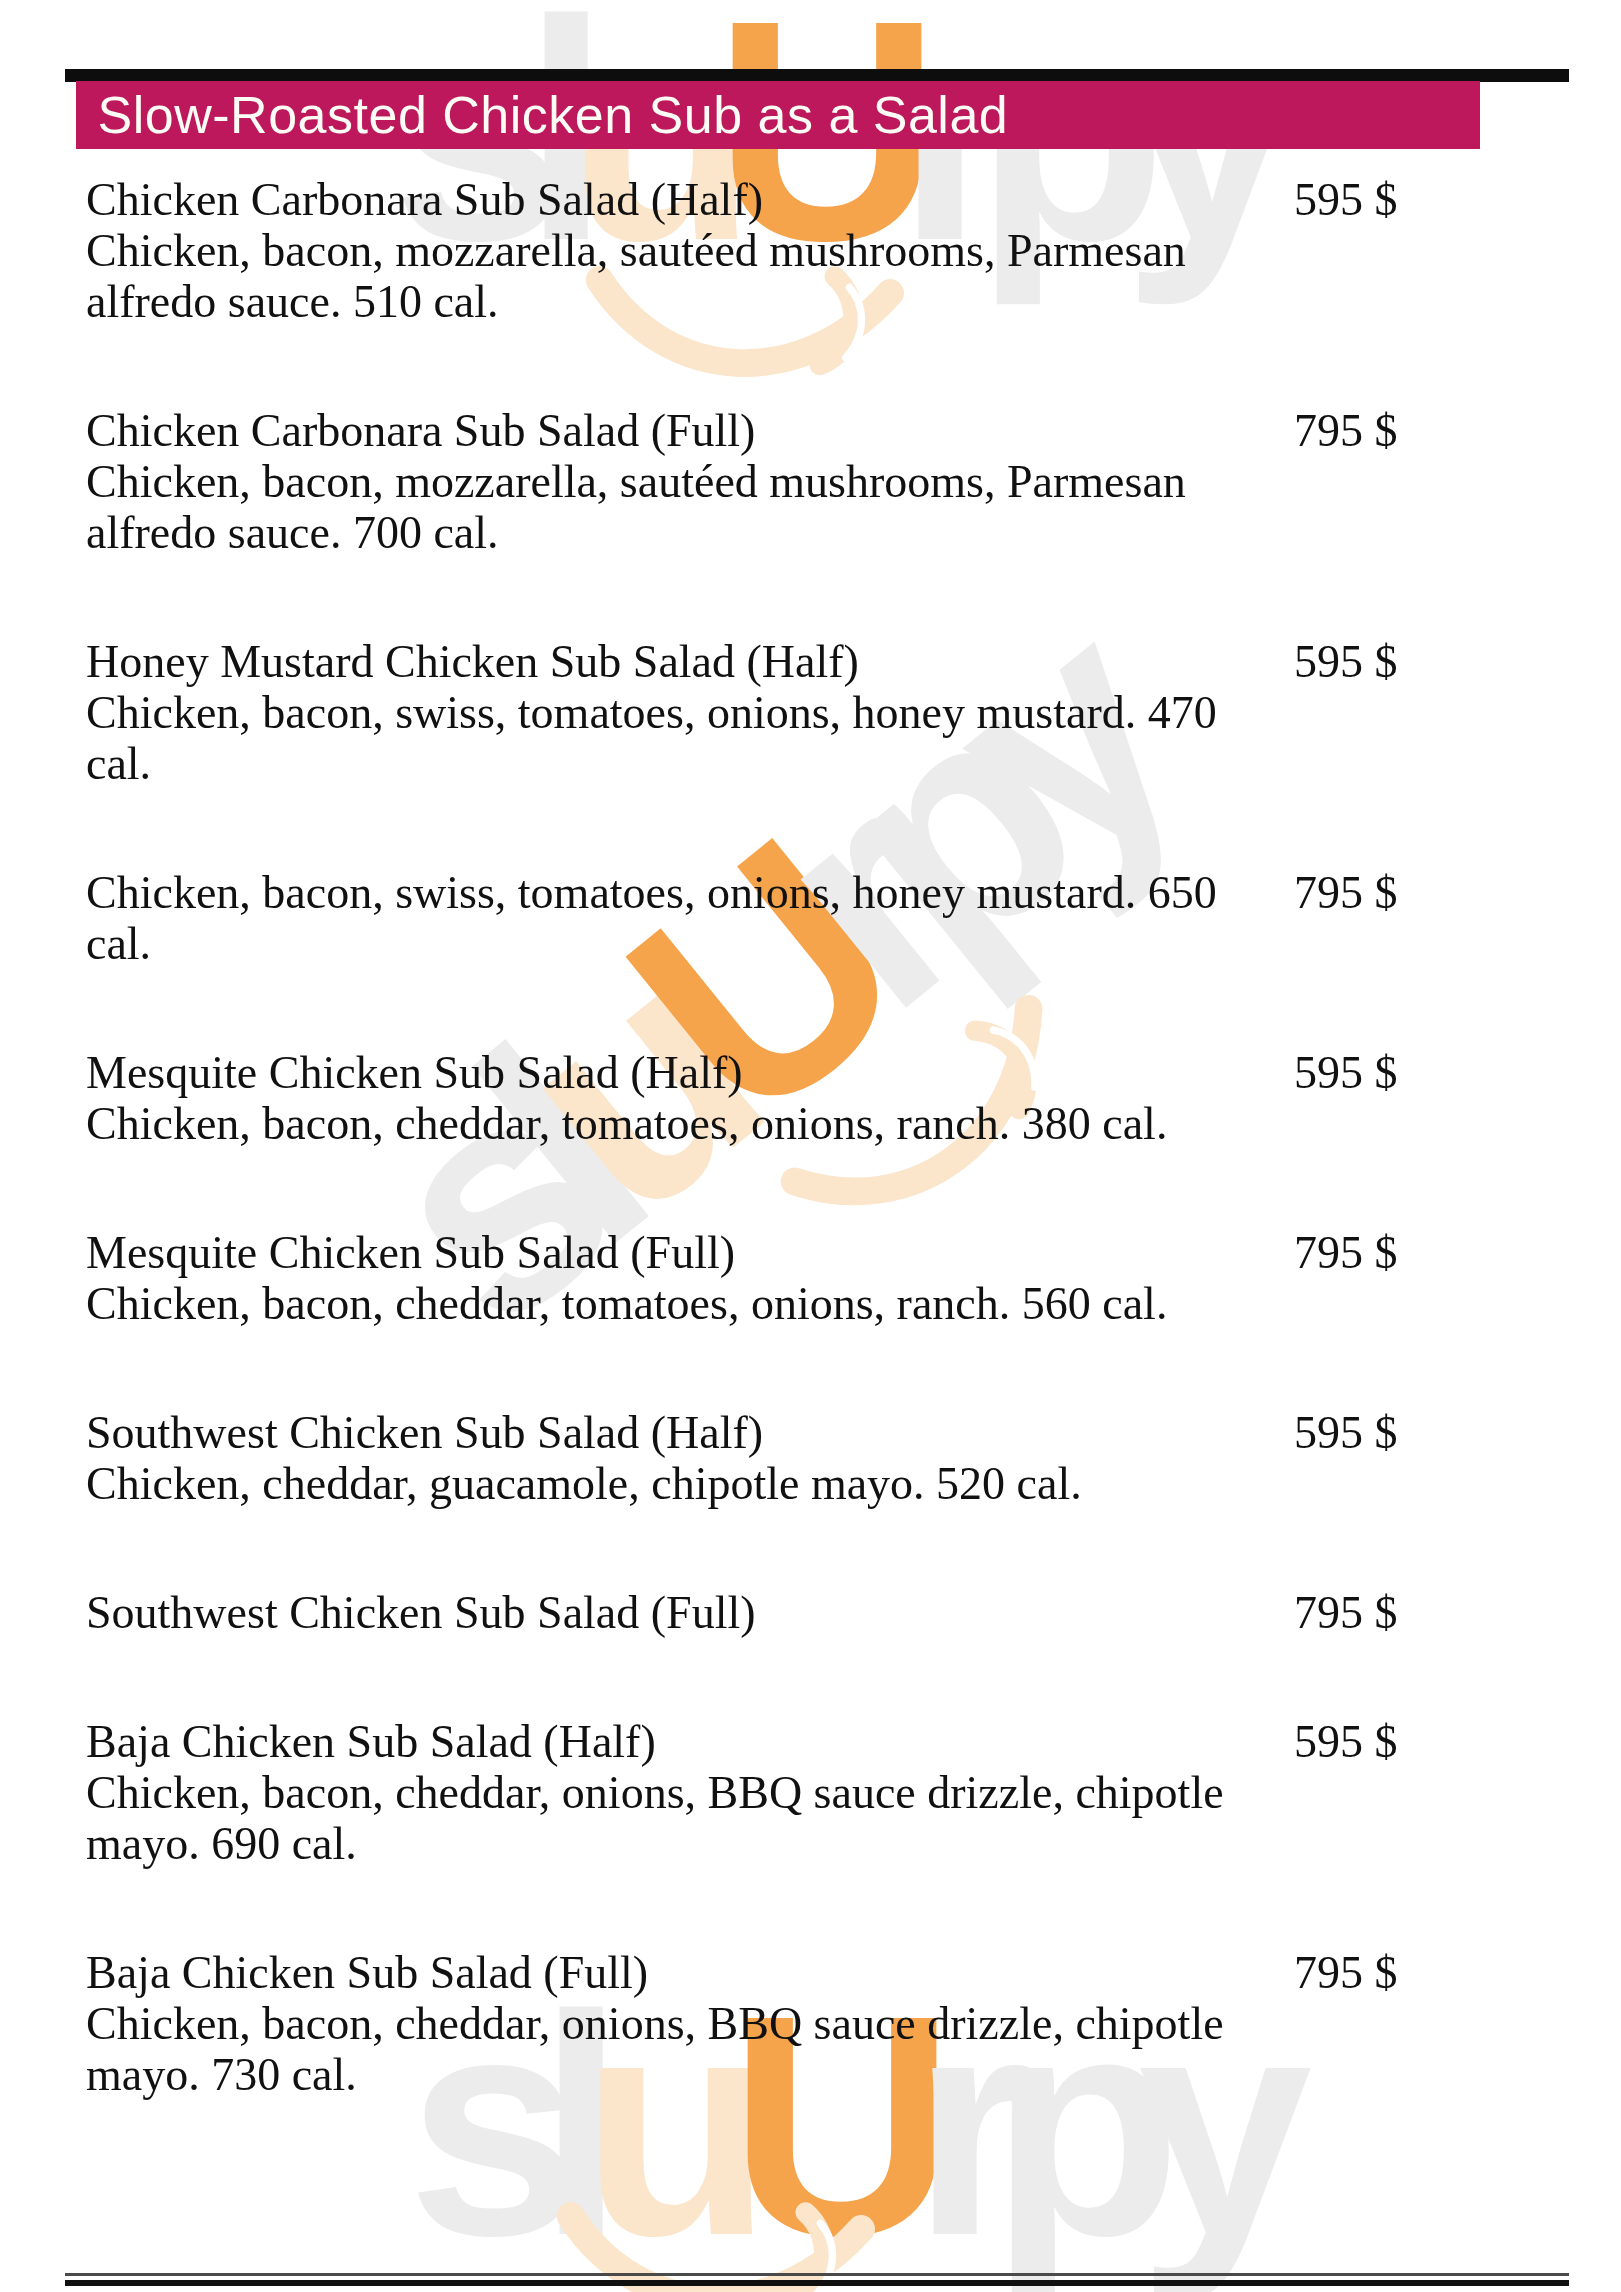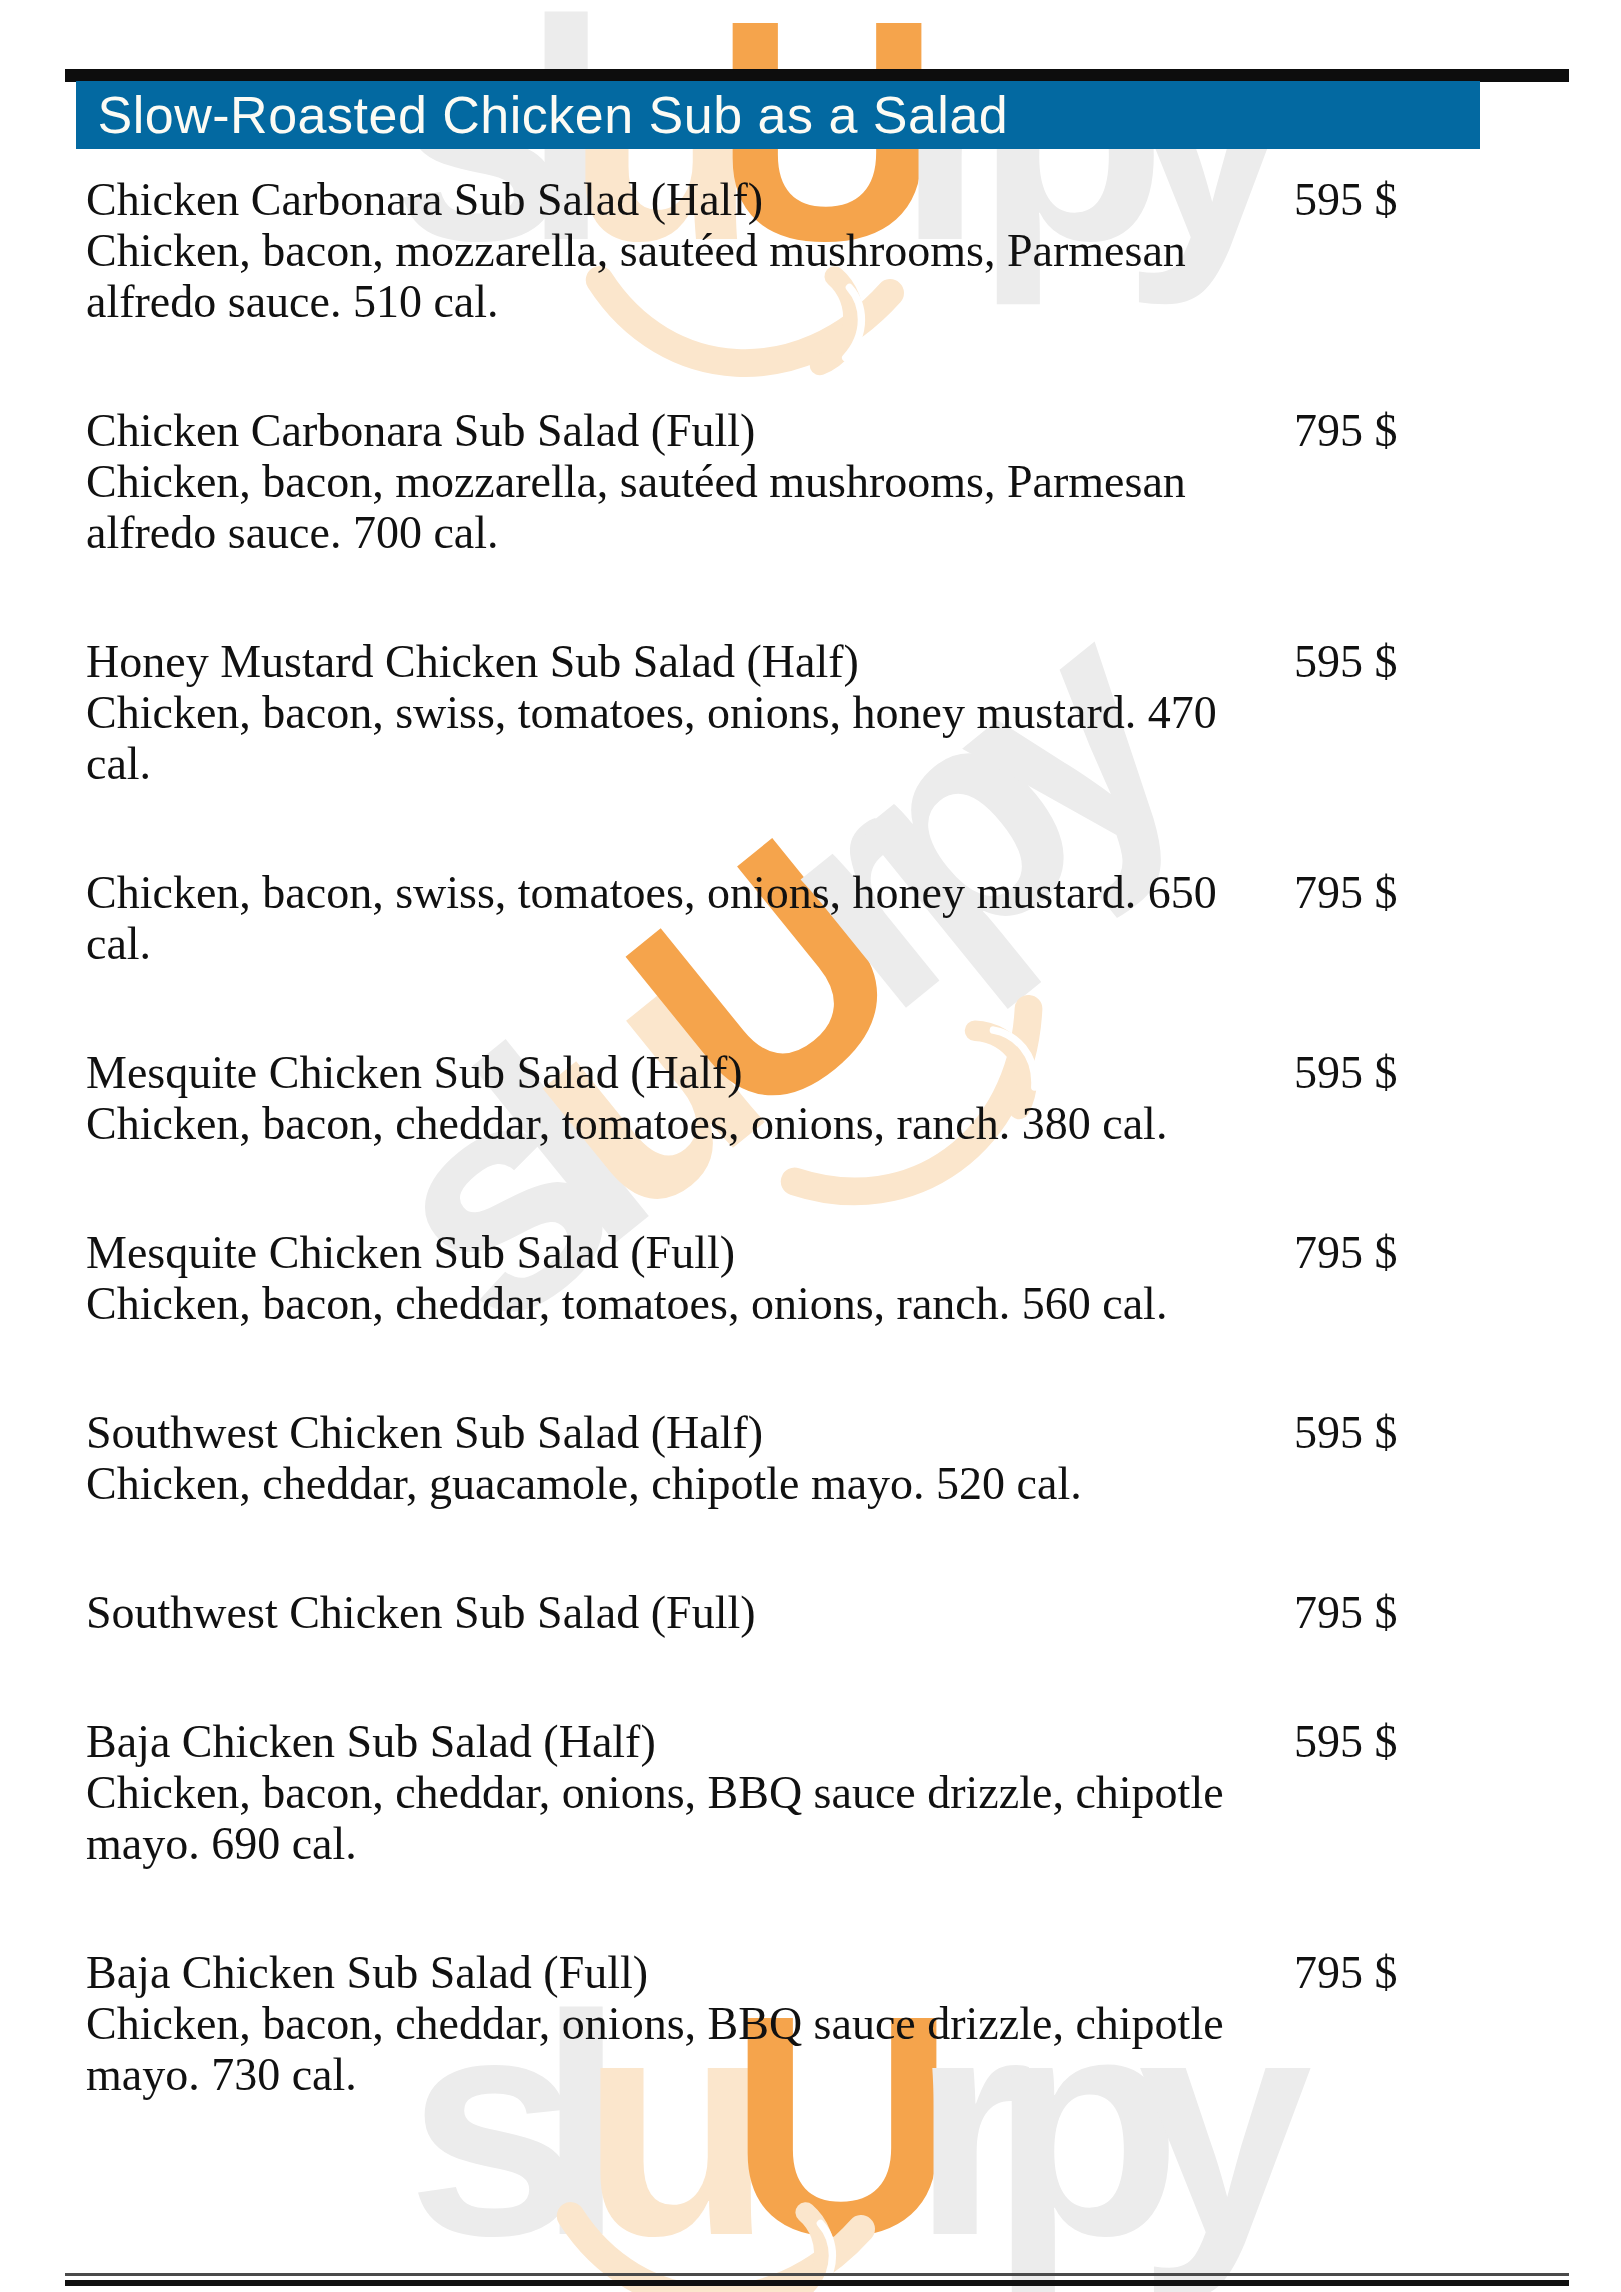--- a/index.html
+++ b/index.html
@@ -42,21 +42,21 @@
     background:#4a4a4a;z-index:2;
   }
   .bottom-rule-black{
     position:absolute;left:65px;top:2280px;width:1504px;height:5.9px;
     background:#101010;z-index:2;
   }
 
   
   .section-header{
     position:absolute;left:76px;top:81px;width:1404px;height:68px;
-    background:#0369a1;
+    background:#be185d;
     z-index:2;
     display:flex;align-items:center;
   }
   .section-title{
     font-family:"Liberation Sans", sans-serif;
     font-size:52px;
     color:#FCFBF4;
     padding-left:21.6px;
     letter-spacing:0.5px;
     white-space:nowrap;

